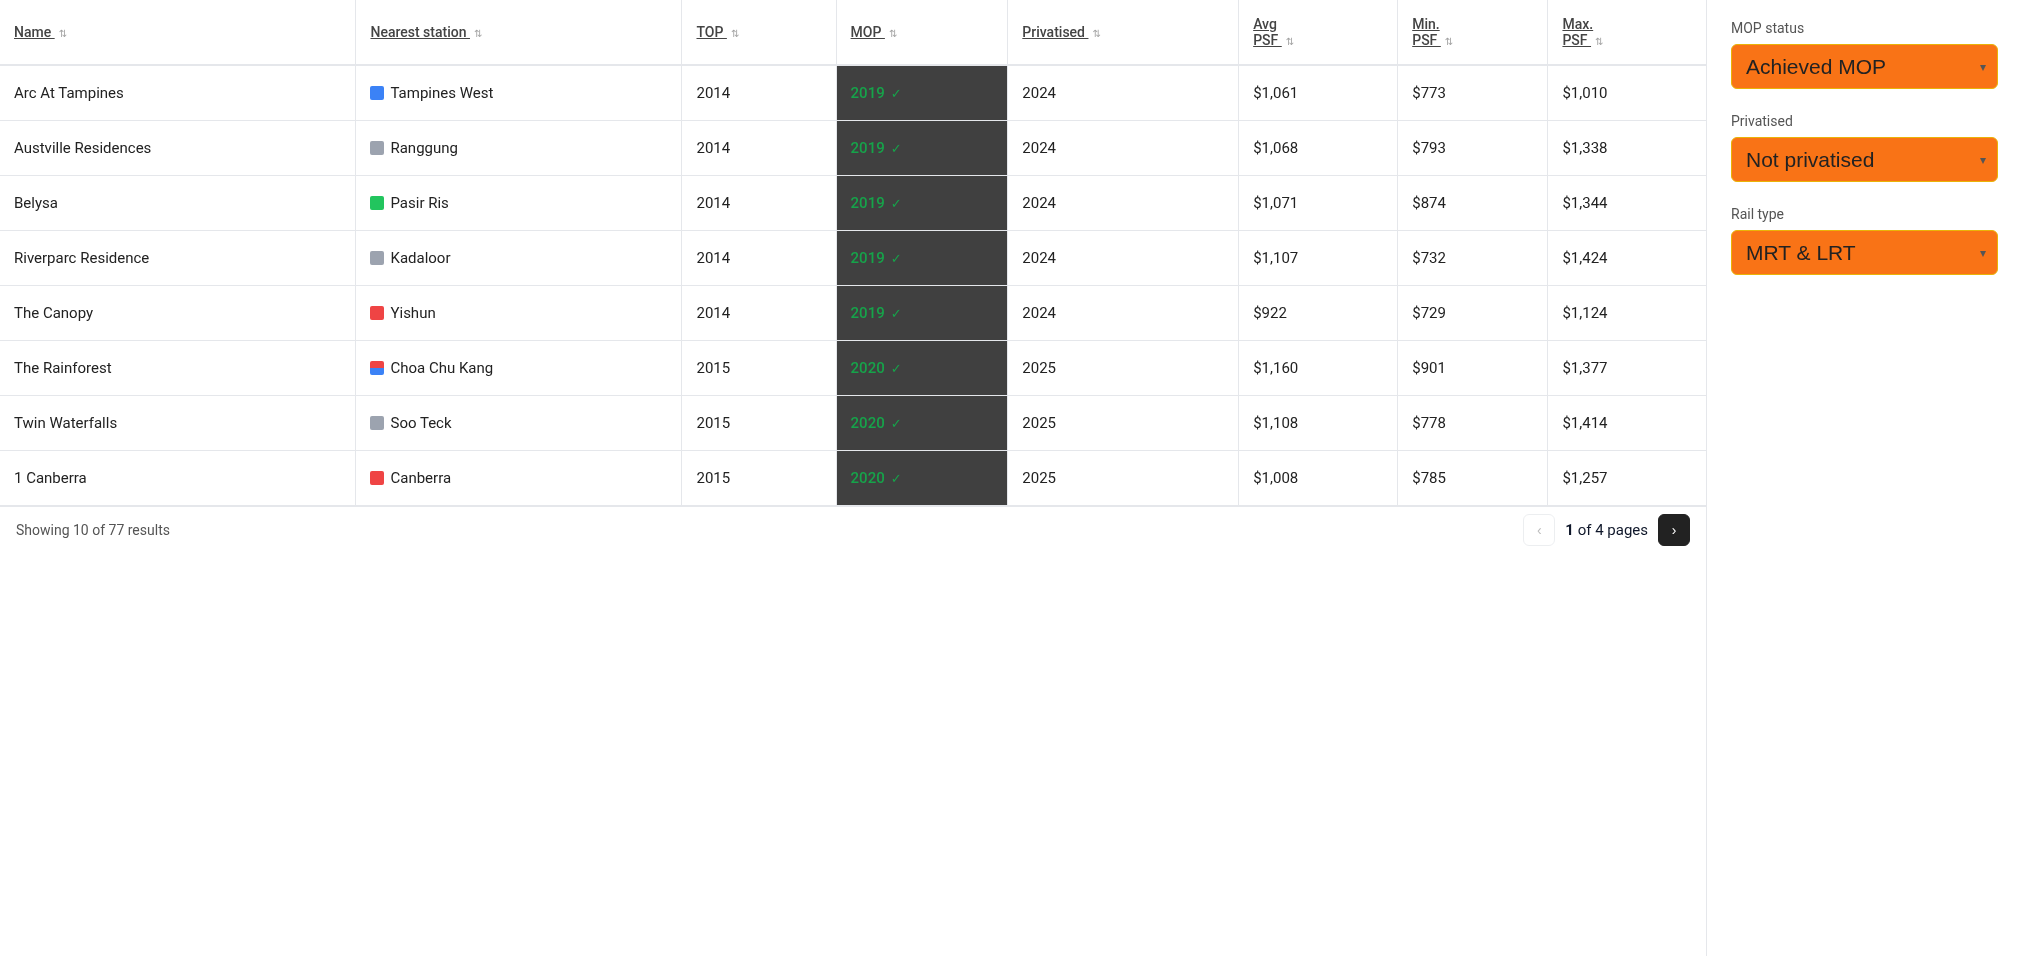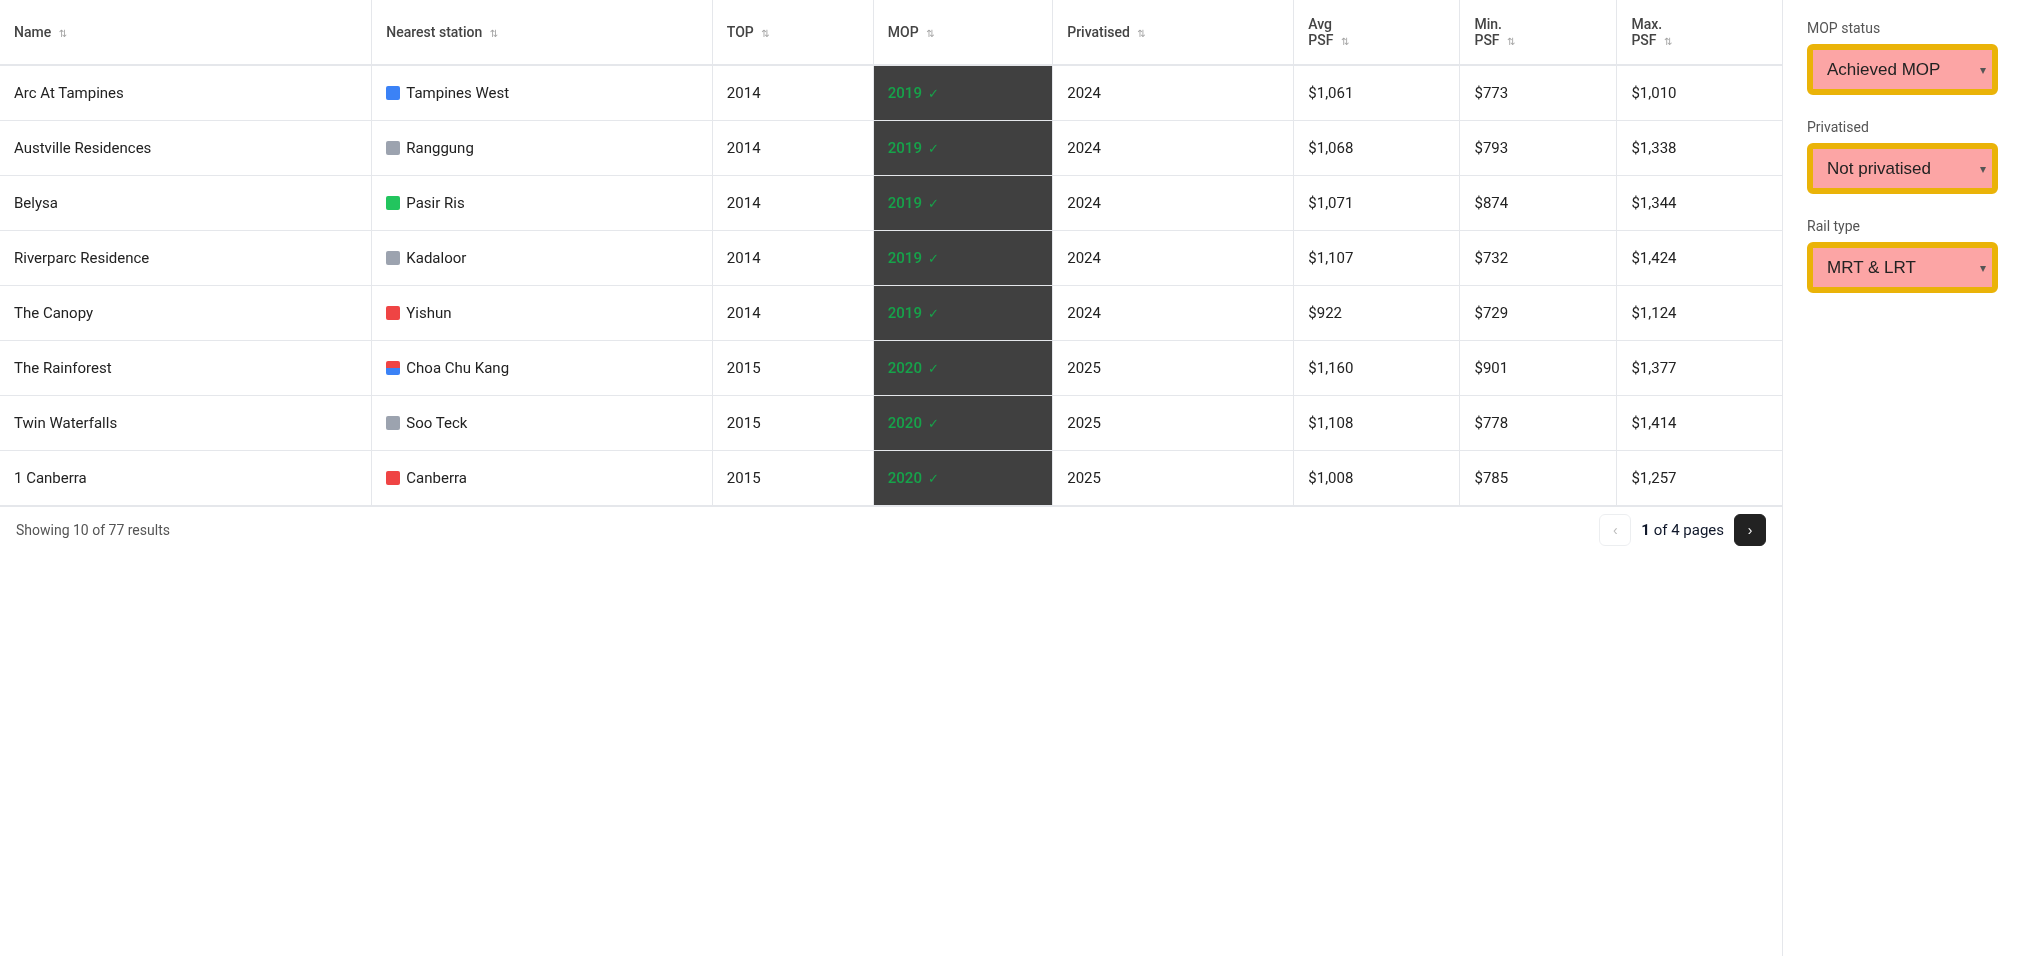--- a/index.html
+++ b/index.html
@@ -28,20 +28,21 @@
     }
     thead th {
       padding: 16px 14px;
       text-align: left;
       font-weight: 500;
       color: #444;
       font-size: 14px;
       white-space: nowrap;
       border-right: 1px solid #e5e7eb;
       user-select: none;
+      text-decoration: underline;
     }
     thead th:last-child { border-right: none; }
     .sort-icon {
       display: inline-flex;
       flex-direction: column;
       margin-left: 4px;
       vertical-align: middle;
       opacity: 0.5;
       font-size: 10px;
     }
@@ -84,45 +85,45 @@
     .dot-gray { background: #9ca3af; }
     .dot-green { background: #22c55e; }
     .dot-red { background: #ef4444; }
     .dot-mixed {
       background: linear-gradient(to bottom, #ef4444 50%, #3b82f6 50%);
     }
     .dot-mixed2 {
       background: linear-gradient(to bottom, #3b82f6 50%, #f59e0b 50%);
     }
     .sidebar {
-      width: 240px;
+      width: 316px;
       padding: 20px 24px;
       border-left: 1px solid #e5e7eb;
       flex-shrink: 0;
     }
     .filter-group {
       margin-bottom: 24px;
     }
     .filter-label {
       font-size: 14px;
       color: #555;
       margin-bottom: 8px;
       font-weight: 400;
     }
     .select-wrapper {
       position: relative;
     }
     .select-wrapper select {
       width: 100%;
       padding: 10px 36px 10px 14px;
-      border: 6px solid #eab308;
+      border: 1px solid #eab308;
       border-radius: 6px;
-      font-size: 17px;
+      font-size: 21px;
       color: #222;
-      background: #fca5a5;
+      background: #f97316;
       appearance: none;
       cursor: pointer;
     }
     .select-arrow {
       position: absolute;
       right: 12px;
       top: 50%;
       transform: translateY(-50%);
       pointer-events: none;
       color: #555;

